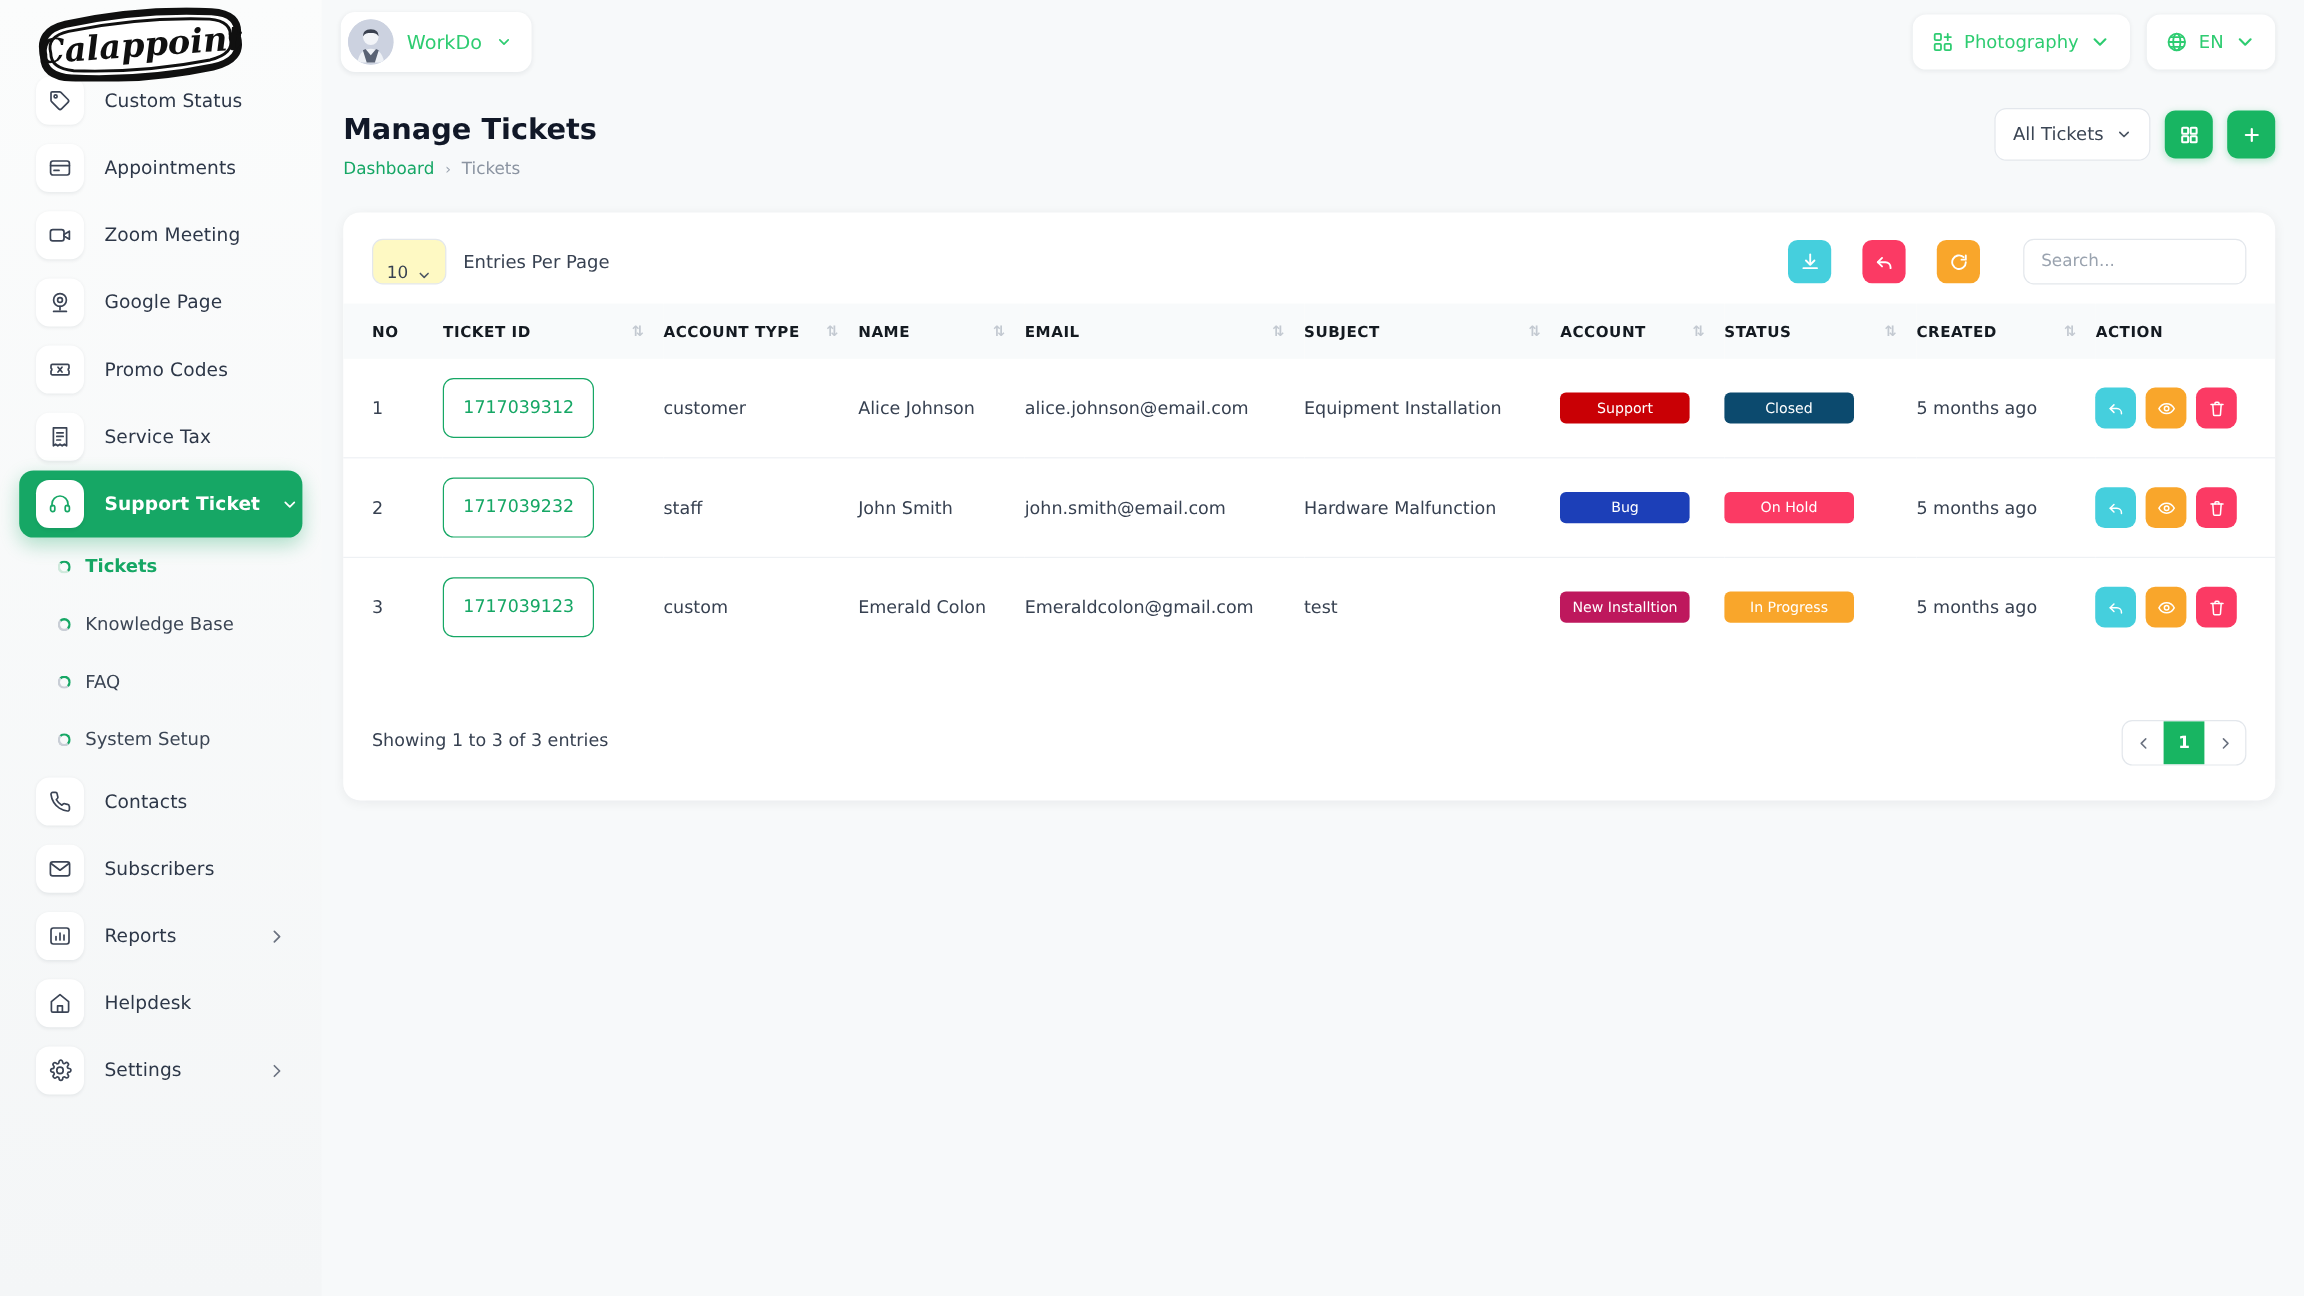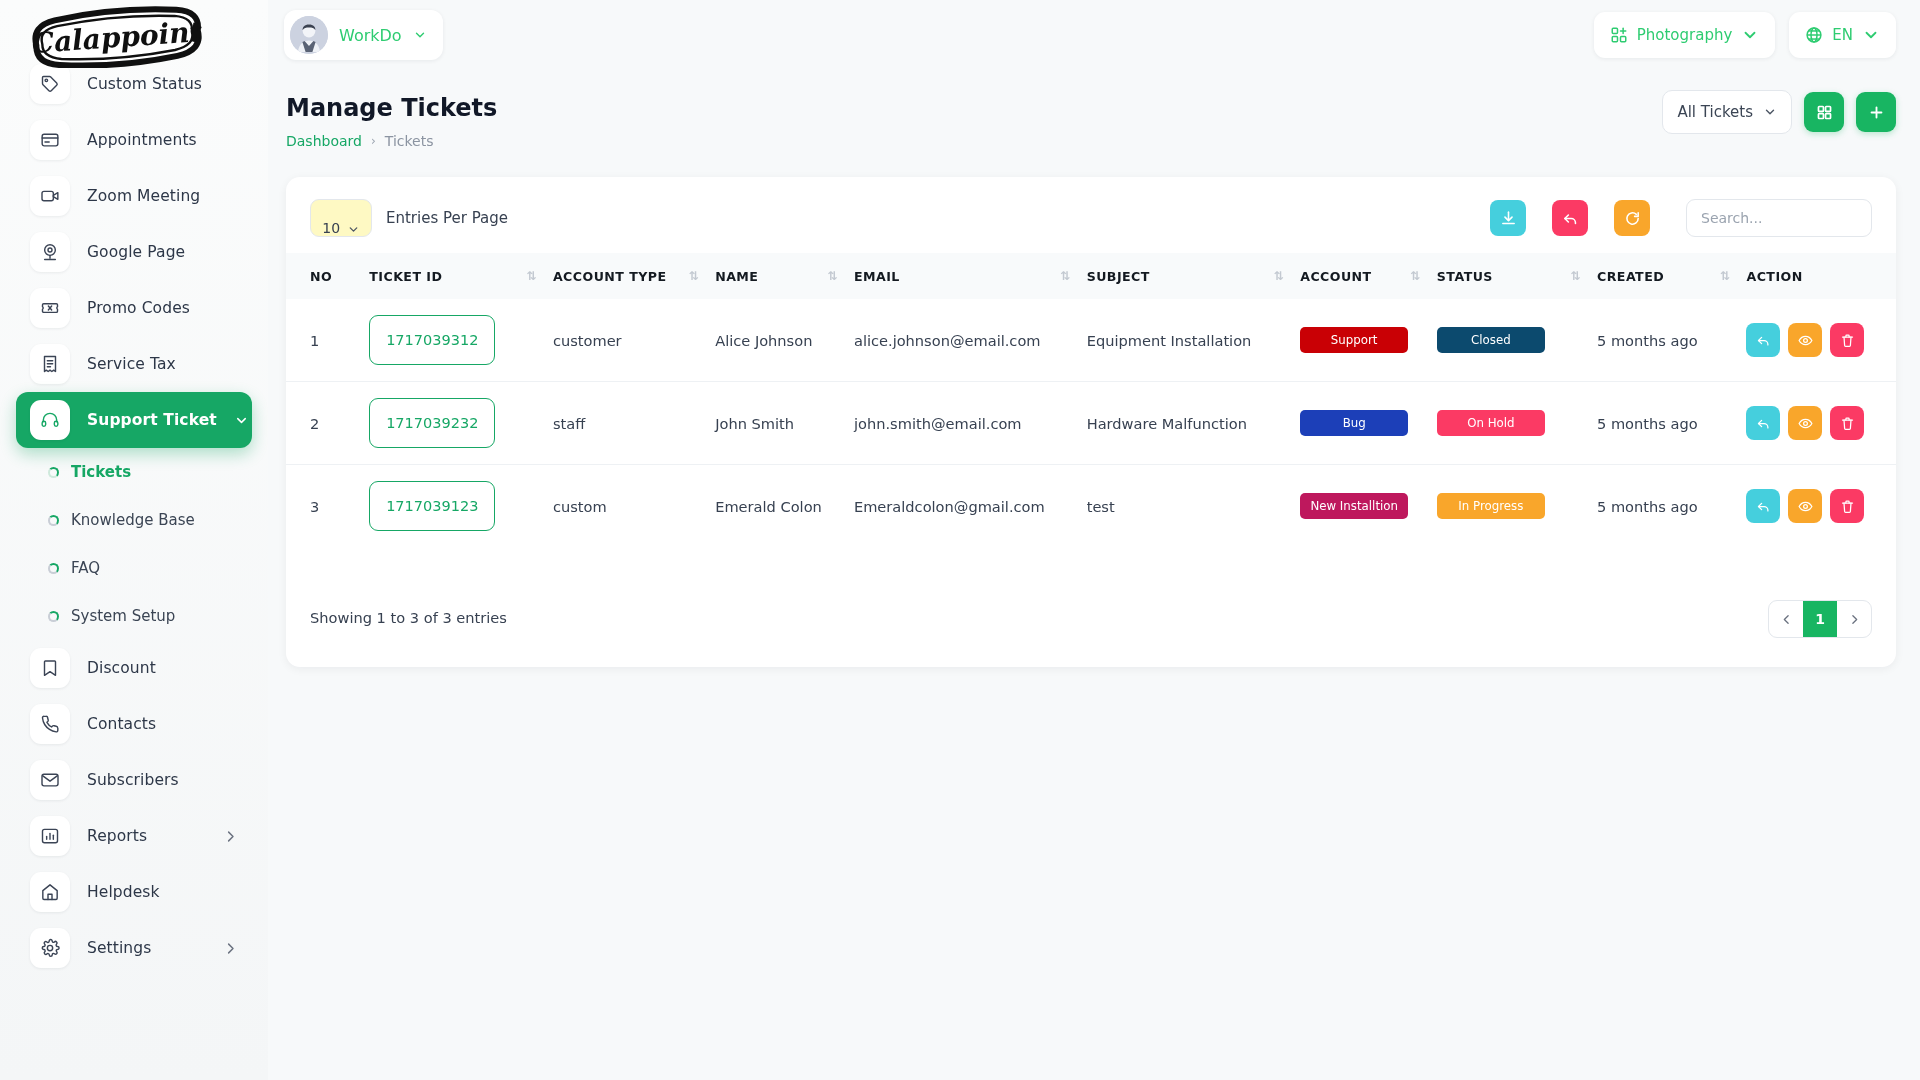--- a/index.html
+++ b/index.html
@@ -246,28 +246,20 @@
         <span class="sub-dot"></span>
         <span class="sub-label">FAQ</span>
       </div>
       <div class="sub-item">
         <span class="sub-dot"></span>
         <span class="sub-label">System Setup</span>
       </div>
       <div class="nav-item">
         <span class="nav-ico">
           <svg viewBox="0 0 24 24" fill="none" stroke="#3b4455" stroke-width="1.7" stroke-linecap="round" stroke-linejoin="round">
-            <path d="M6.4 3.6h11.2a1 1 0 0 1 1 1v16.2l-6.6-4.4-6.6 4.4V4.6a1 1 0 0 1 1-1Z"></path>
-          </svg>
-        </span>
-        <span class="nav-label">Discount</span>
-      </div>
-      <div class="nav-item">
-        <span class="nav-ico">
-          <svg viewBox="0 0 24 24" fill="none" stroke="#3b4455" stroke-width="1.7" stroke-linecap="round" stroke-linejoin="round">
             <path d="M21.4 17v2.6a1.8 1.8 0 0 1-2 1.8 18.4 18.4 0 0 1-8-2.9 18 18 0 0 1-5.6-5.6A18.4 18.4 0 0 1 3 4.8a1.8 1.8 0 0 1 1.8-2h2.6a1.8 1.8 0 0 1 1.8 1.6 11.4 11.4 0 0 0 .6 2.6 1.8 1.8 0 0 1-.4 1.9L8.3 10a14.6 14.6 0 0 0 5.6 5.6l1.1-1.1a1.8 1.8 0 0 1 1.9-.4 11.4 11.4 0 0 0 2.6.6 1.8 1.8 0 0 1 1.6 1.8Z"></path>
           </svg>
         </span>
         <span class="nav-label">Contacts</span>
       </div>
       <div class="nav-item">
         <span class="nav-ico">
           <svg viewBox="0 0 24 24" fill="none" stroke="#3b4455" stroke-width="1.7" stroke-linecap="round" stroke-linejoin="round">
             <rect x="2.4" y="5" width="19.2" height="14" rx="2.4"></rect>
             <polyline points="3.4 7 12 13.4 20.6 7"></polyline>

